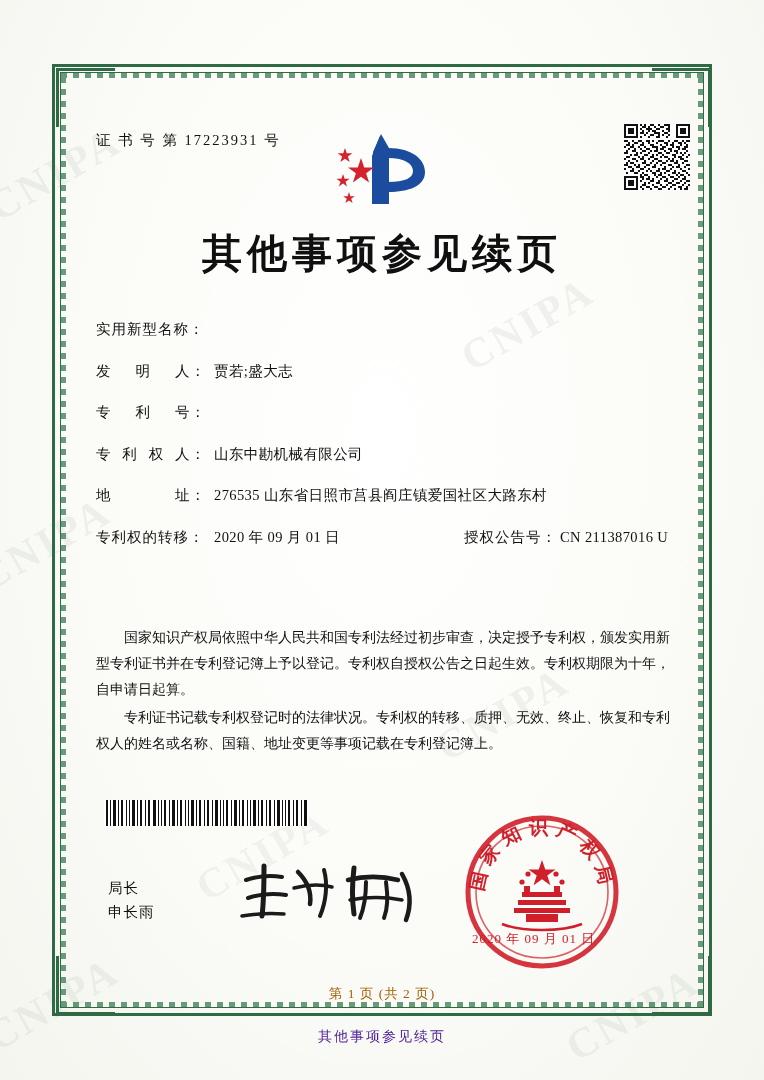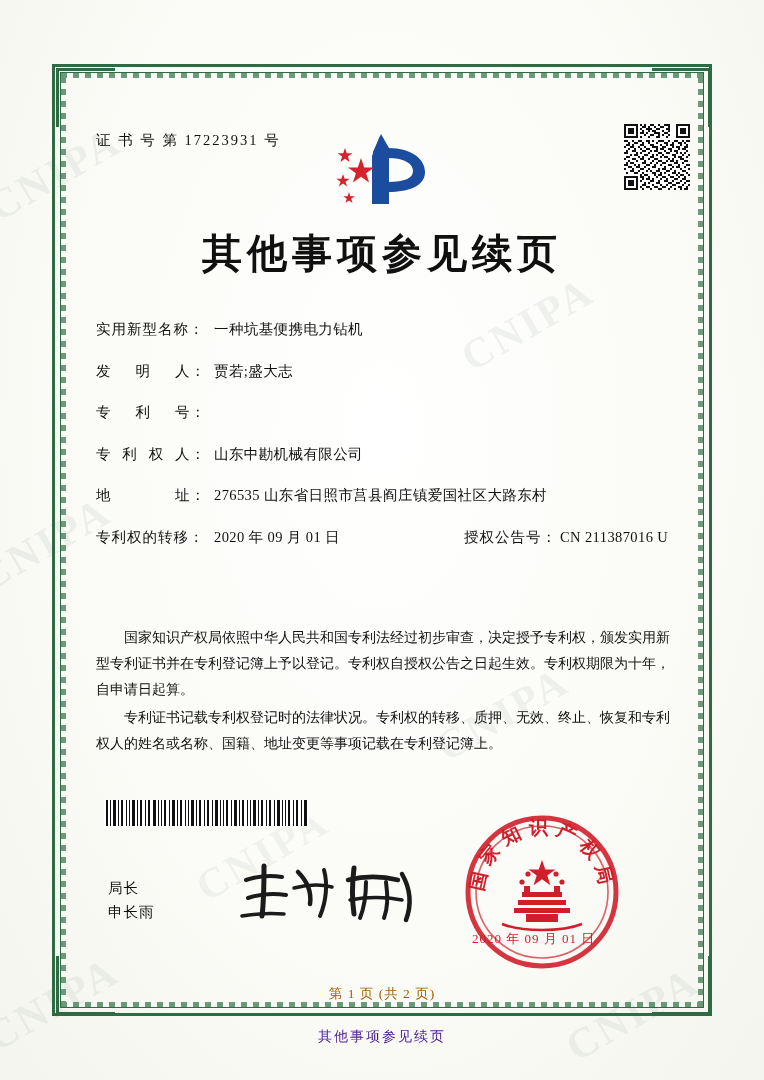--- a/index.html
+++ b/index.html
@@ -541,21 +541,20 @@
       <polygon points="32,62 33.4,66.2 37.8,66.2 34.2,68.8 35.6,73 32,70.4 28.4,73 29.8,68.8 26.2,66.2 30.6,66.2"></polygon>
     </g>
   </svg>
 
   <div class="title">其他事项参见续页</div>
 
   <div class="fields">
 
     <div class="row">
       <div class="lbl">实用新型名称：</div>
-      <div class="val">一种坑基便携电力钻机</div>
     </div>
 
     <div class="row">
       <div class="lbl spread">
         <span>发</span>
         <span>明</span>
         <span>人：</span>
       </div>
       <div class="val">贾若;盛大志</div>
     </div>

